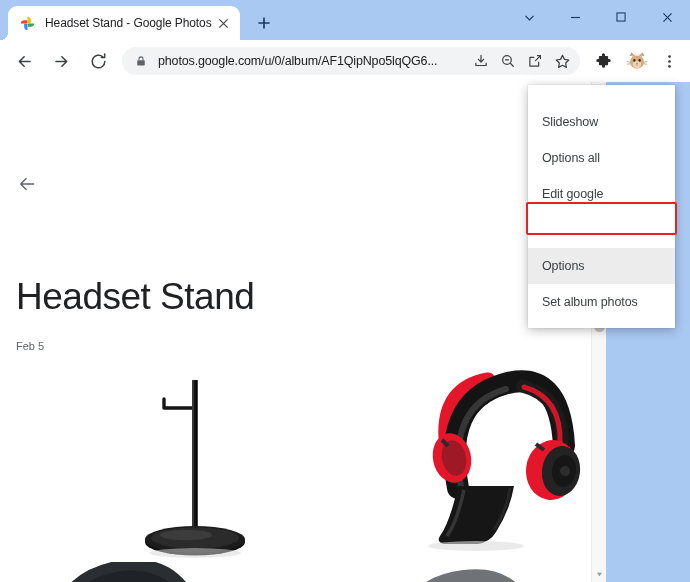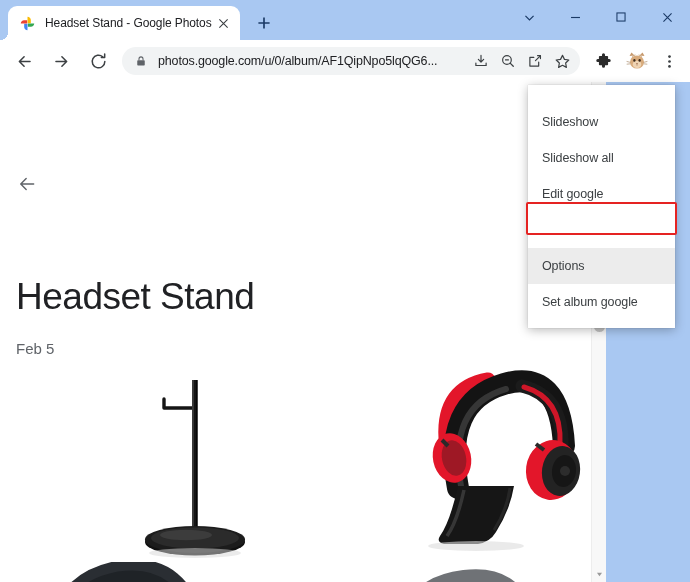--- a/index.html
+++ b/index.html
@@ -215,21 +215,21 @@
     font-size: 37px;
     font-weight: 400;
     color: #202124;
     letter-spacing: -0.5px;
     line-height: 1;
   }
 
   .album-date {
     position: absolute;
     left: 16px; top: 258px;
-    font-size: 15px;
+    font-size: 11px;
     color: #5f6368;
   }
 
   
   .grid {
     position: absolute;
     left: 12px; top: 282px;
     width: 650px;
   }
   .grid-row { display: flex; gap: 7px; }
@@ -583,21 +583,21 @@
       <div class="sb-arrow down">
         <svg viewBox="0 0 10 10" width="7" height="7">
           <path d="M5 7.4 L1.4 2.6 L8.6 2.6 Z" fill="#9a9a9a"></path>
         </svg>
       </div>
     </div>
   </div>
 
   <div class="dropdown">
     <div class="dd-item">Slideshow</div>
-    <div class="dd-item">Slideshow all</div>
+    <div class="dd-item">Options all</div>
     <div class="dd-item">Edit google</div>
     <div class="dd-item active">Options</div>
-    <div class="dd-item">Set album google</div>
+    <div class="dd-item">Set album photos</div>
   </div>
 
   <div class="highlight-box"></div>
 
 </div>
 
 </body></html>

